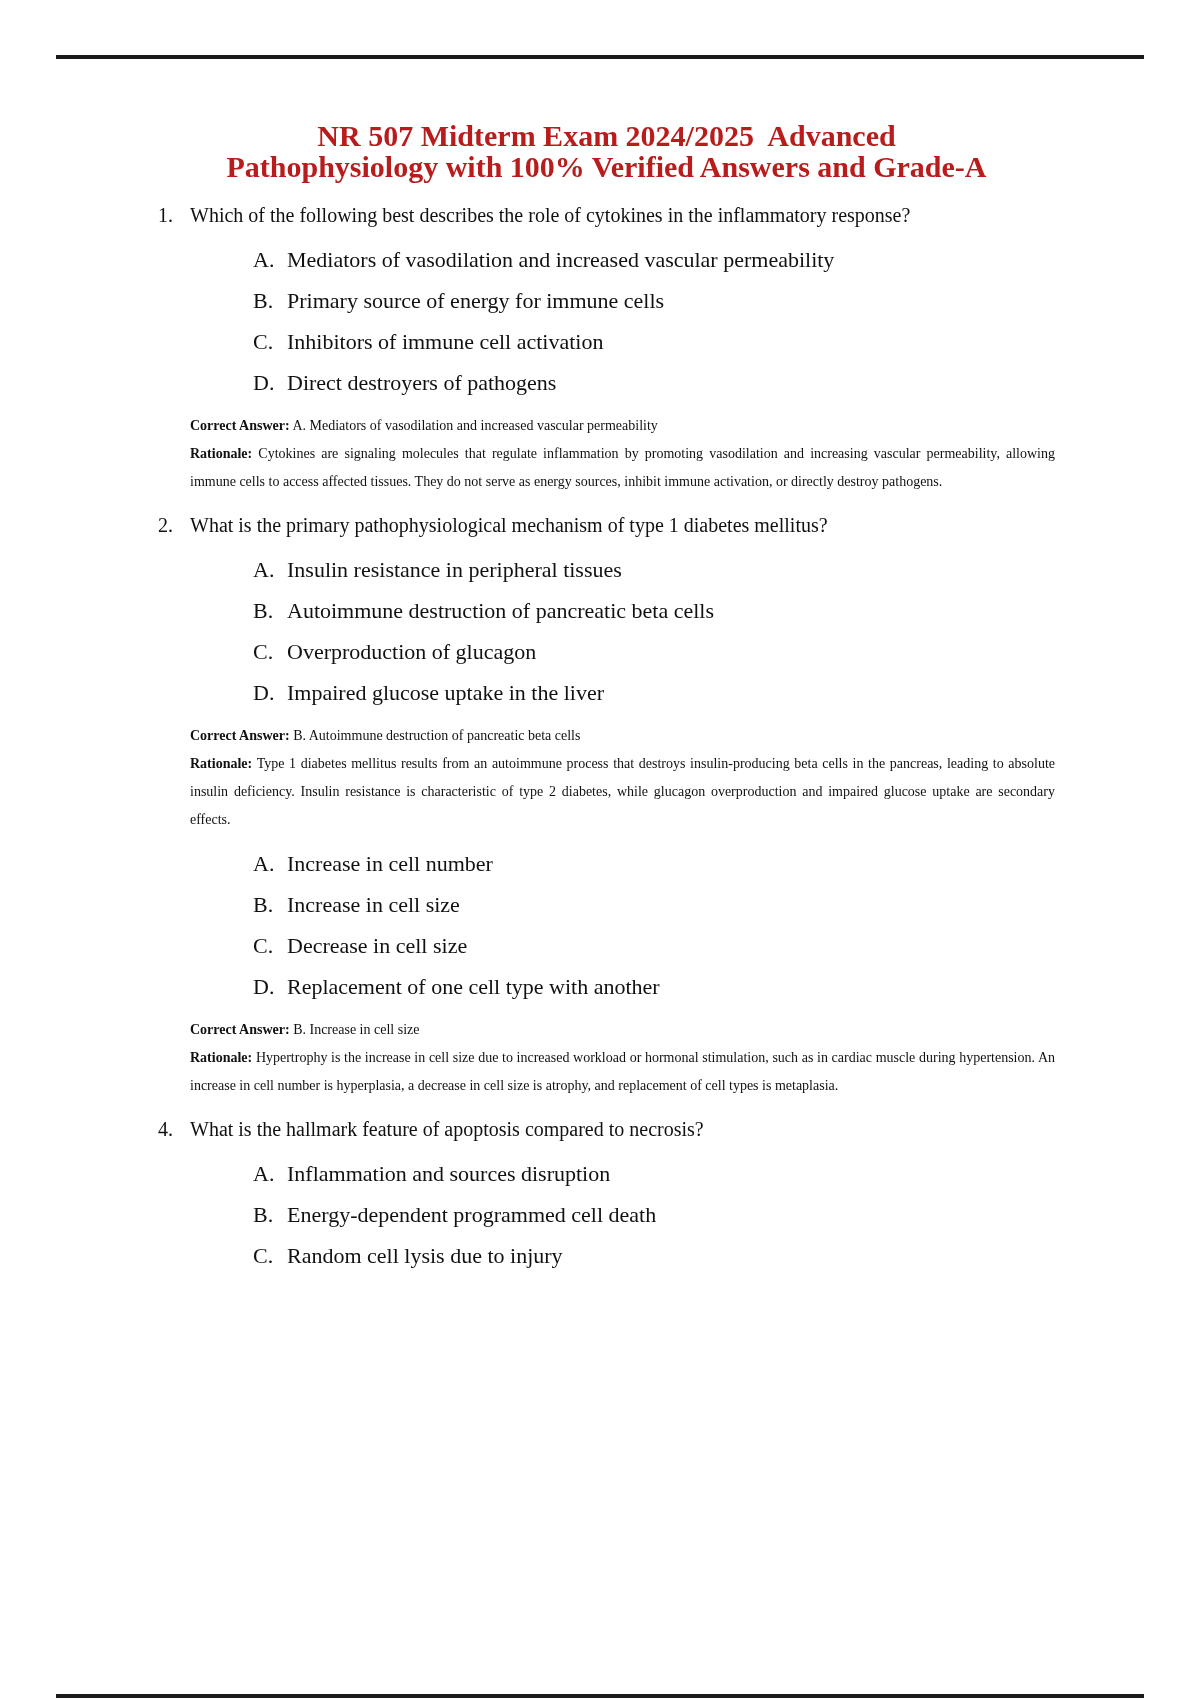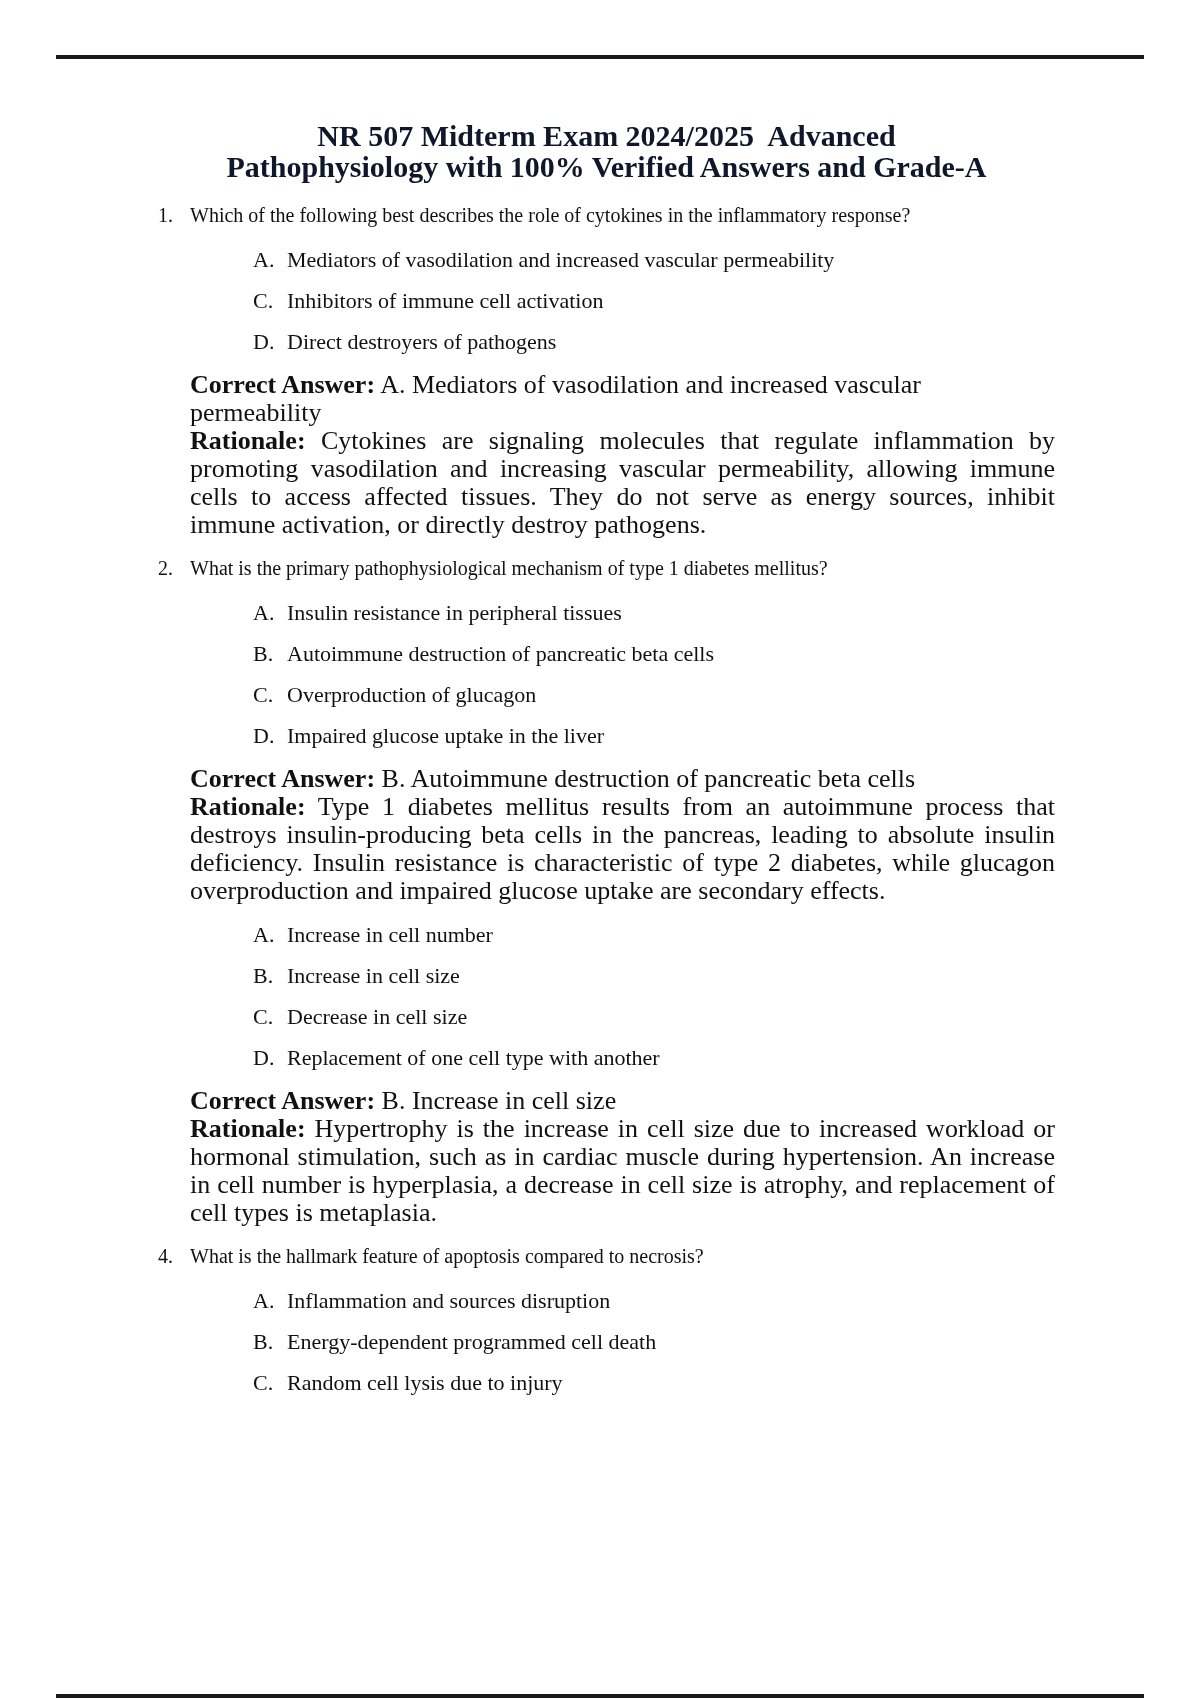--- a/index.html
+++ b/index.html
@@ -25,21 +25,21 @@
     position: absolute;
     left: 158px;
     top: 120px;
     width: 897px;
   }
   .doc-title {
     font-weight: 700;
     font-size: 30px;
     line-height: 31px;
     text-align: center;
-    color: #0f172a;
+    color: #b91c1c;
     margin: 0 0 22px 0;
   }
   .title-line { white-space: pre-wrap; }
   .question { margin: 0 0 18px 0; }
   .q-line {
     font-size: 20px;
     line-height: 23px;
     margin: 0 0 21px 0;
     padding-left: 32px;
     text-indent: -32px;
@@ -48,21 +48,21 @@
   .option {
     font-size: 22px;
     line-height: 23px;
     margin: 0 0 18px 95px;
     padding-left: 34px;
     text-indent: -34px;
   }
   .opt-letter { display: inline-block; width: 34px; text-indent: 0; }
   .answer {
     margin: 16px 0 0 32px;
-    font-size: 26px;
+    font-size: 14px;
     line-height: 28px;
   }
   .answer p { margin: 0; }
   .rationale { text-align: justify; }
   .bold { font-weight: 700; }
 </style>
 </head>
 <body>
 
 <div class="page">
@@ -71,20 +71,21 @@
   <div class="content">
 
     <div class="doc-title">
       <div class="title-line">NR 507 Midterm Exam 2024/2025  Advanced</div>
       <div class="title-line">Pathophysiology with 100% Verified Answers and Grade-A</div>
     </div>
 
     <div class="question">
       <div class="q-line"><span class="q-num">1.</span><span class="q-text">Which of the following best describes the role of cytokines in the inflammatory response?</span></div>
       <div class="option"><span class="opt-letter">A.</span><span>Mediators of vasodilation and increased vascular permeability</span></div>
+      <div class="option"><span class="opt-letter">B.</span><span>Primary source of energy for immune cells</span></div>
       <div class="option"><span class="opt-letter">C.</span><span>Inhibitors of immune cell activation</span></div>
       <div class="option"><span class="opt-letter">D.</span><span>Direct destroyers of pathogens</span></div>
       <div class="answer">
         <p><span class="bold">Correct Answer:</span> <span>A. Mediators of vasodilation and increased vascular permeability</span></p>
         <p class="rationale"><span class="bold">Rationale:</span> <span>Cytokines are signaling molecules that regulate inflammation by promoting vasodilation and increasing vascular permeability, allowing immune cells to access affected tissues. They do not serve as energy sources, inhibit immune activation, or directly destroy pathogens.</span></p>
       </div>
     </div>
 
     <div class="question">
       <div class="q-line"><span class="q-num">2.</span><span class="q-text">What is the primary pathophysiological mechanism of type 1 diabetes mellitus?</span></div>

